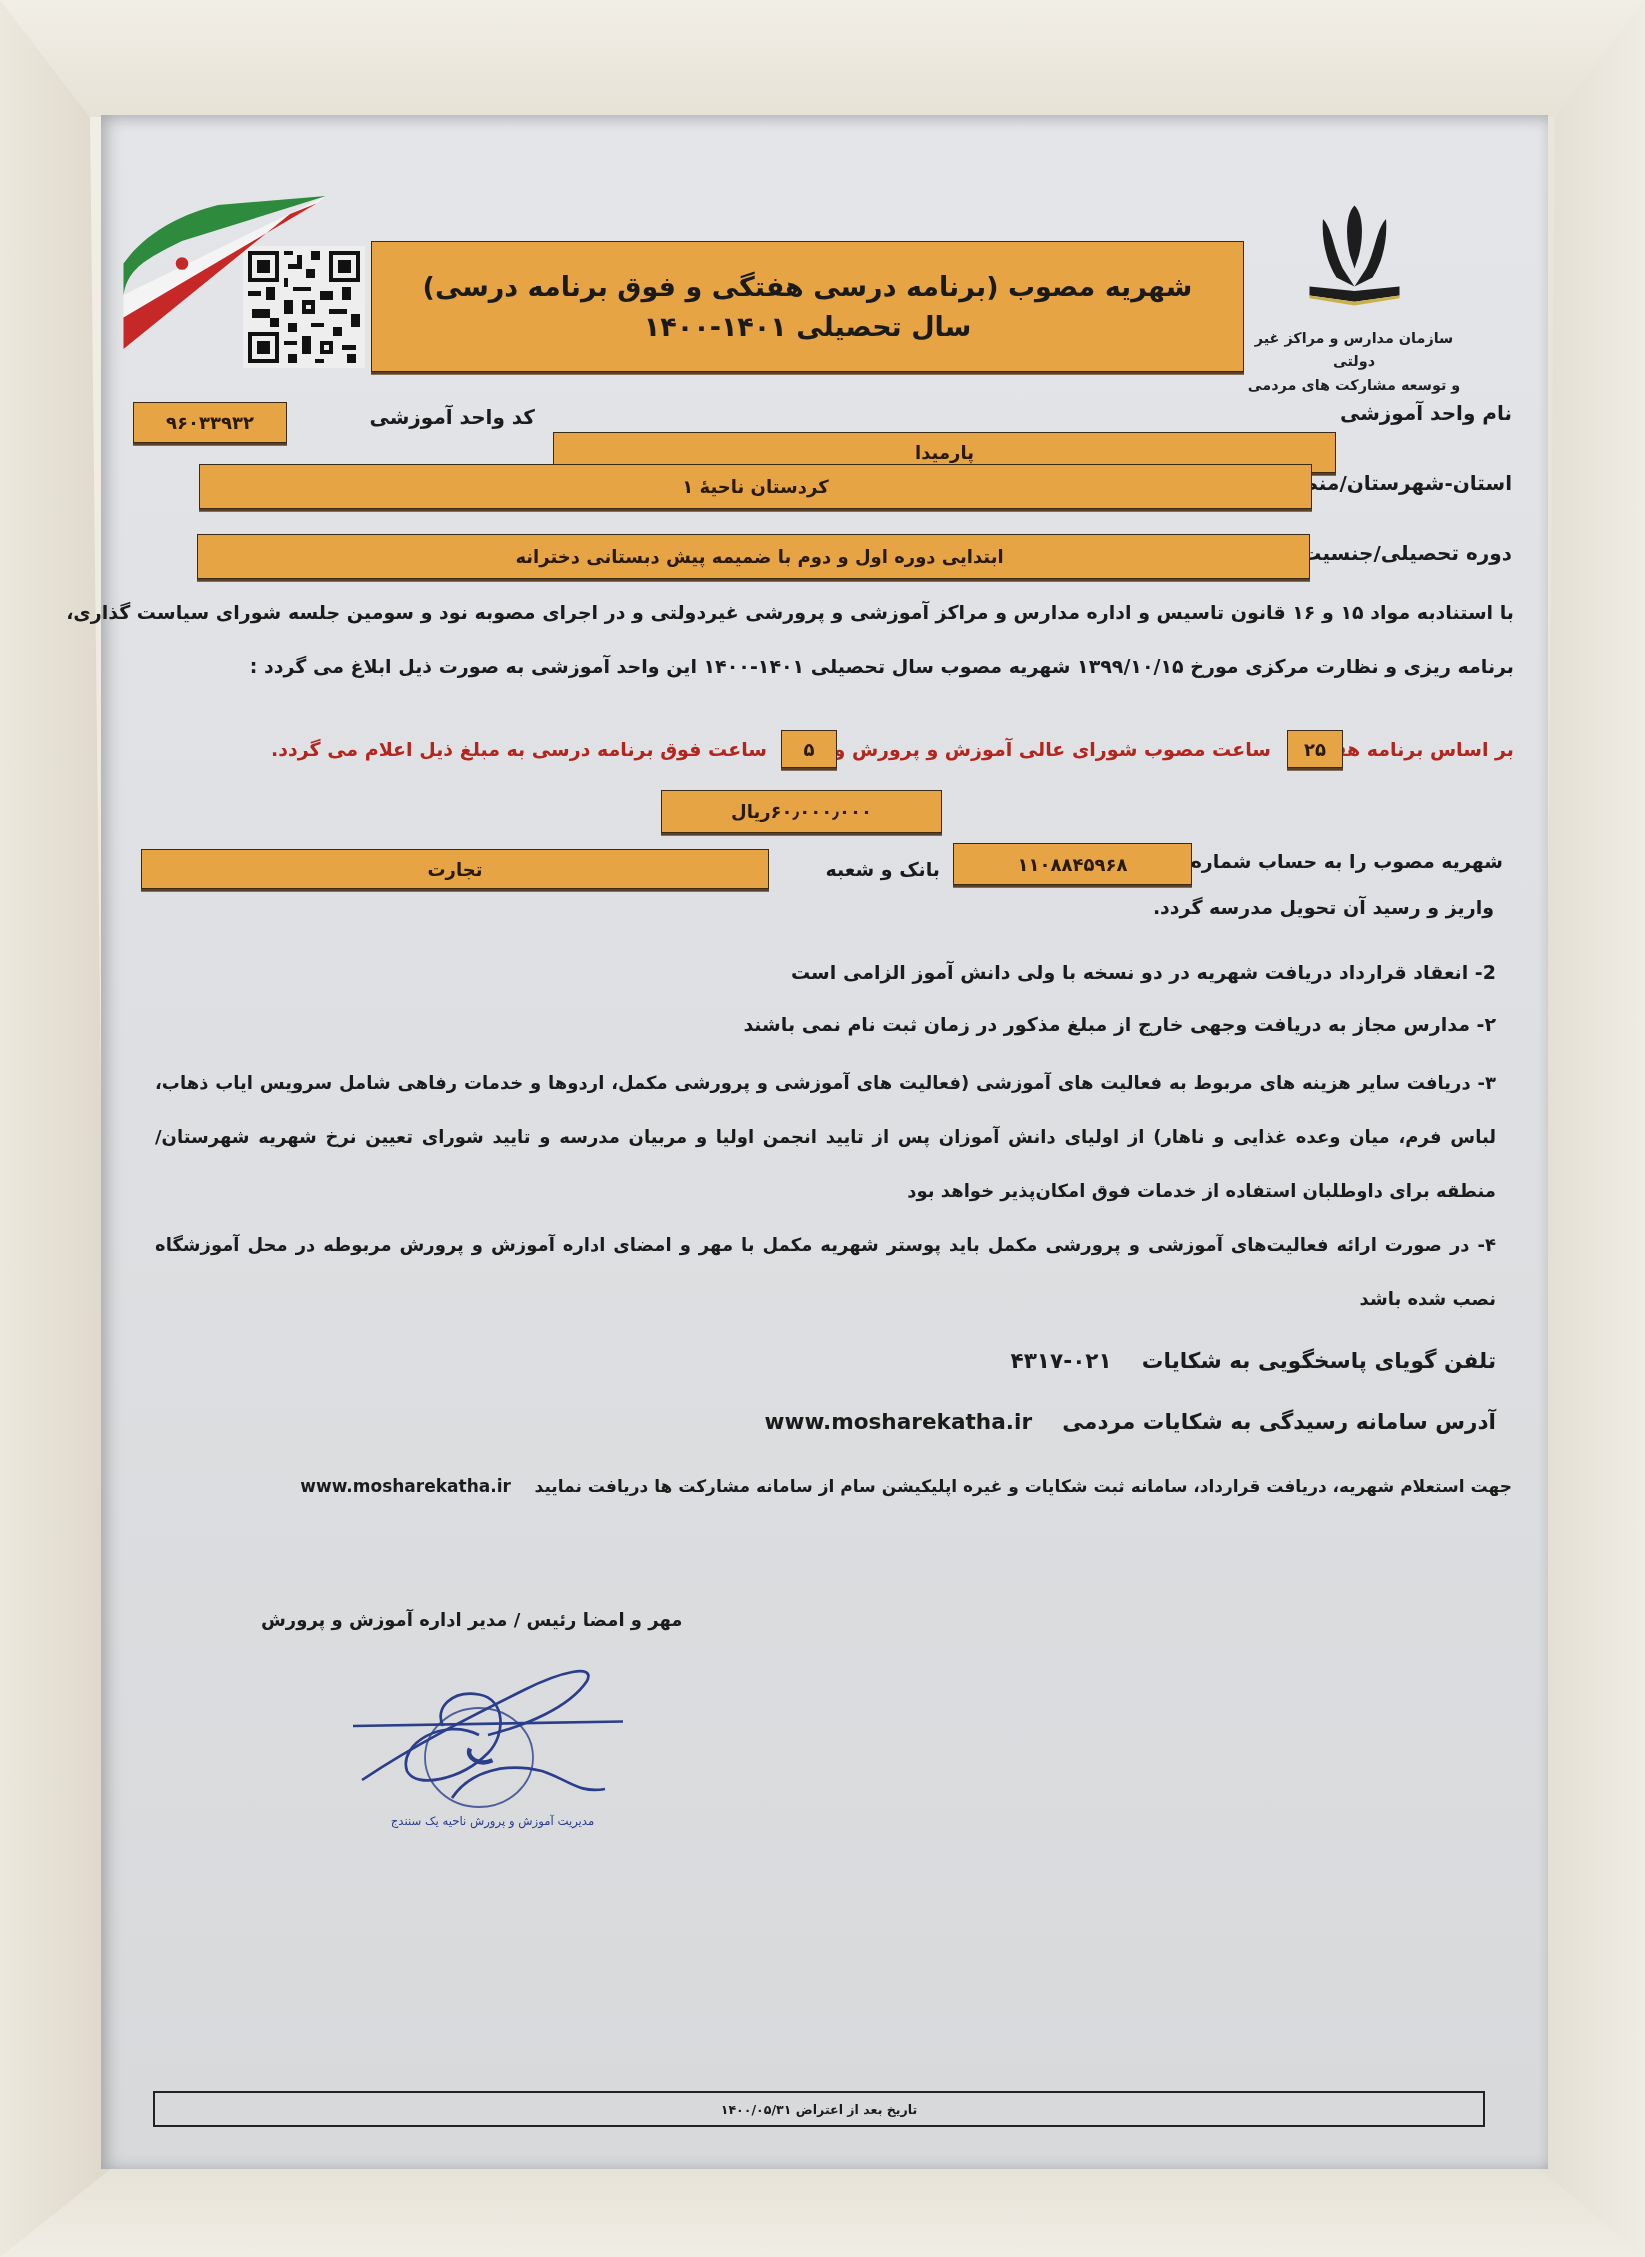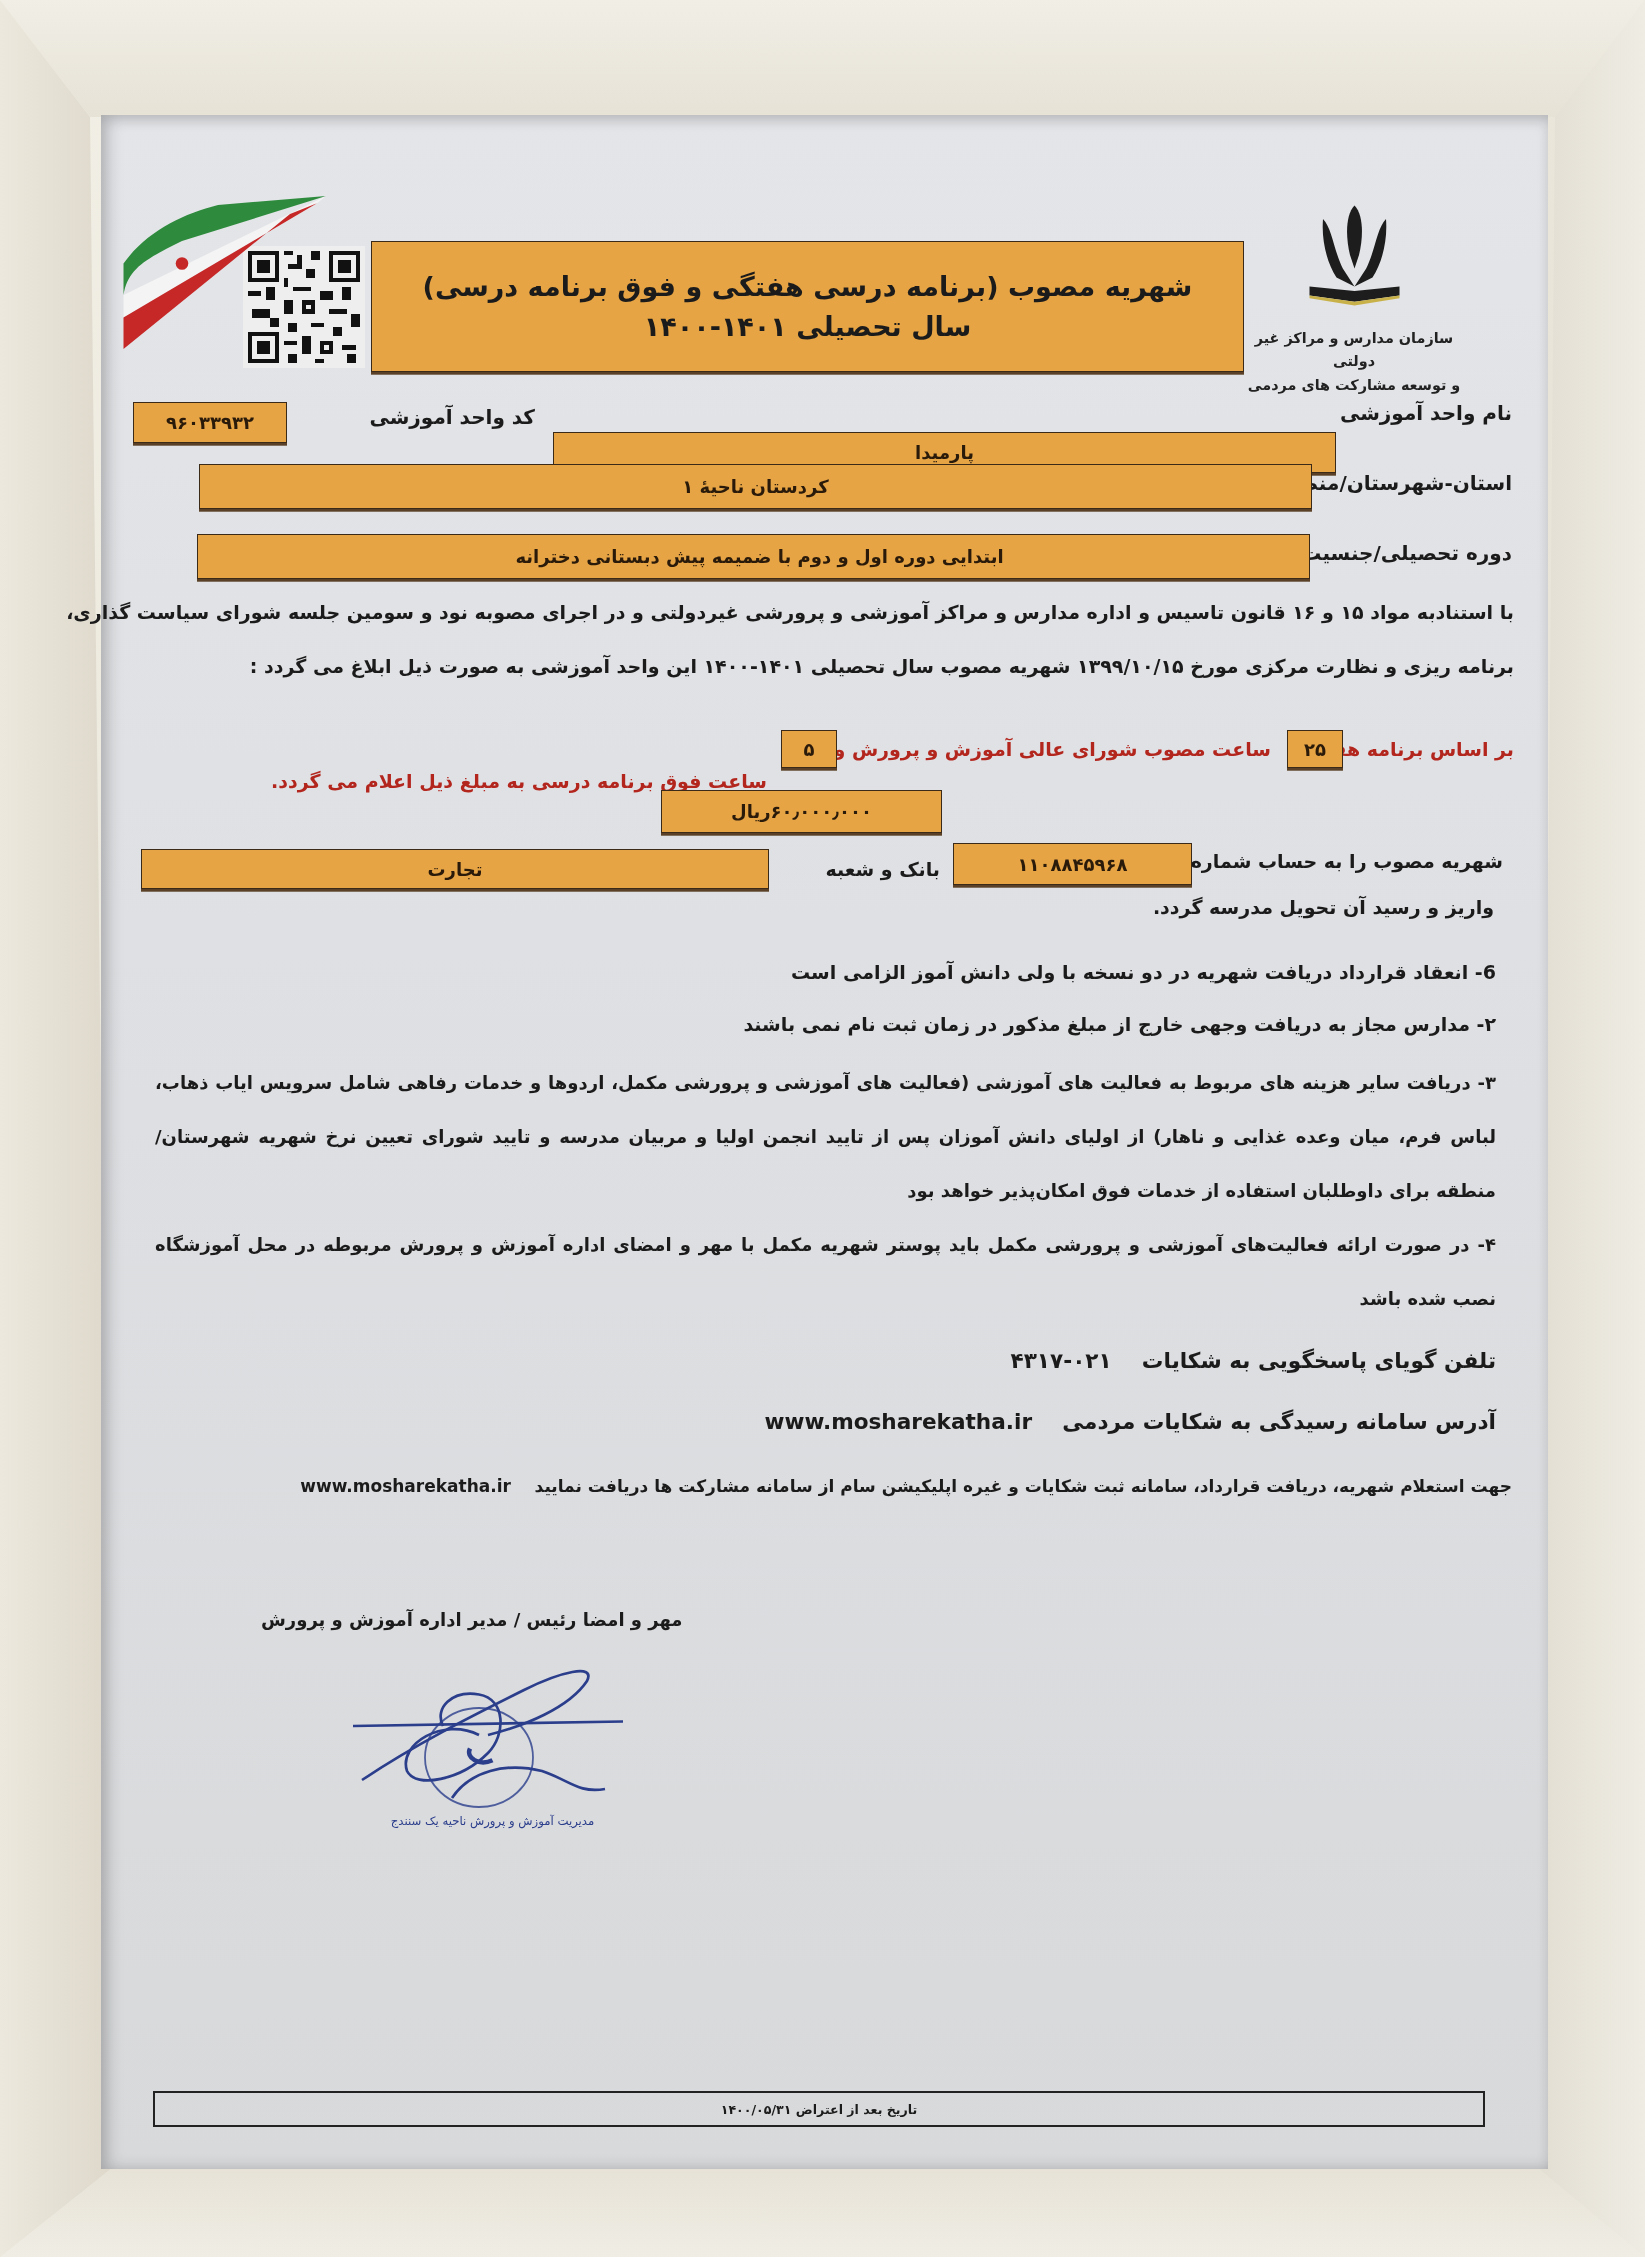--- a/index.html
+++ b/index.html
@@ -149,31 +149,31 @@
     <div class="label" style="right:36px; top:426px;">دوره تحصیلی/جنسیت</div>
     <div class="field orange" style="right:238px; top:419px; width:1113px; height:45px;padding-left:12px;">ابتدایی دوره اول و دوم با ضمیمه پیش دبستانی دخترانه</div>
 
     <div class="line" style="right:34px; top:486px;">با استنادبه مواد ۱۵ و ۱۶ قانون تاسیس و اداره مدارس و مراکز آموزشی و پرورشی غیردولتی و در اجرای مصوبه نود و سومین جلسه شورای سیاست گذاری،</div>
     <div class="line" style="right:34px; top:540px;">برنامه ریزی و نظارت مرکزی مورخ ۱۳۹۹/۱۰/۱۵ شهریه مصوب سال تحصیلی ۱۴۰۱-۱۴۰۰ این واحد آموزشی به صورت ذیل ابلاغ می گردد :</div>
 
     <div class="line red" style="right:34px; top:623px;">بر اساس برنامه هفتگی</div>
     <div class="field orange" style="right:205px; top:615px; width:56px; height:38px;">۲۵</div>
     <div class="line red" style="right:277px; top:623px;">ساعت مصوب شورای عالی آموزش و پرورش و</div>
     <div class="field orange" style="right:711px; top:615px; width:56px; height:38px;">۵</div>
-    <div class="line red" style="right:781px; top:623px;margin-top:32px;">ساعت فوق برنامه درسی به مبلغ ذیل اعلام می گردد.</div>
+    <div class="line red" style="right:781px; top:623px;">ساعت فوق برنامه درسی به مبلغ ذیل اعلام می گردد.</div>
 
     <div class="field orange" style="left:560px; top:675px; width:281px; height:43px;">۶۰٫۰۰۰٫۰۰۰ریال</div>
 
     <div class="line" style="right:45px; top:735px;">شهریه مصوب را به حساب شماره</div>
     <div class="field orange" style="right:356px; top:728px; width:239px; height:42px;">۱۱۰۸۸۴۵۹۶۸</div>
     <div class="line" style="right:608px; top:743px;">بانک و شعبه</div>
     <div class="field orange" style="left:40px; top:734px; width:628px; height:40px;">تجارت</div>
     <div class="line" style="right:54px; top:781px;">واریز و رسید آن تحویل مدرسه گردد.</div>
 
-    <div class="line" style="right:52px; top:846px;">6- انعقاد قرارداد دریافت شهریه در دو نسخه با ولی دانش آموز الزامی است</div>
+    <div class="line" style="right:52px; top:846px;">2- انعقاد قرارداد دریافت شهریه در دو نسخه با ولی دانش آموز الزامی است</div>
     <div class="line" style="right:52px; top:898px;">۲- مدارس مجاز به دریافت وجهی خارج از مبلغ مذکور در زمان ثبت نام نمی باشند</div>
     <div class="para" style="top:941px; right:52px; left:54px;">۳- دریافت سایر هزینه های مربوط به فعالیت های آموزشی (فعالیت های آموزشی و پرورشی مکمل، اردوها و خدمات رفاهی شامل سرویس ایاب ذهاب، لباس فرم، میان وعده غذایی و ناهار) از اولیای دانش آموزان پس از تایید انجمن اولیا و مربیان مدرسه و تایید شورای تعیین نرخ شهریه شهرستان/ منطقه برای داوطلبان استفاده از خدمات فوق امکان‌پذیر خواهد بود</div>
     <div class="para" style="top:1103px; right:52px; left:54px;">۴- در صورت ارائه فعالیت‌های آموزشی و پرورشی مکمل باید پوستر شهریه مکمل با مهر و امضای اداره آموزش و پرورش مربوطه در محل آموزشگاه نصب شده باشد</div>
 
     <div class="line" style="right:52px; top:1233px; font-size:21.6px;">
       <span>تلفن گویای پاسخگویی به شکایات</span>
       <span>&nbsp;&nbsp;</span>
       <span>۰۲۱-۴۳۱۷</span>
     </div>
     <div class="line" style="right:52px; top:1294px; font-size:21.6px;">

